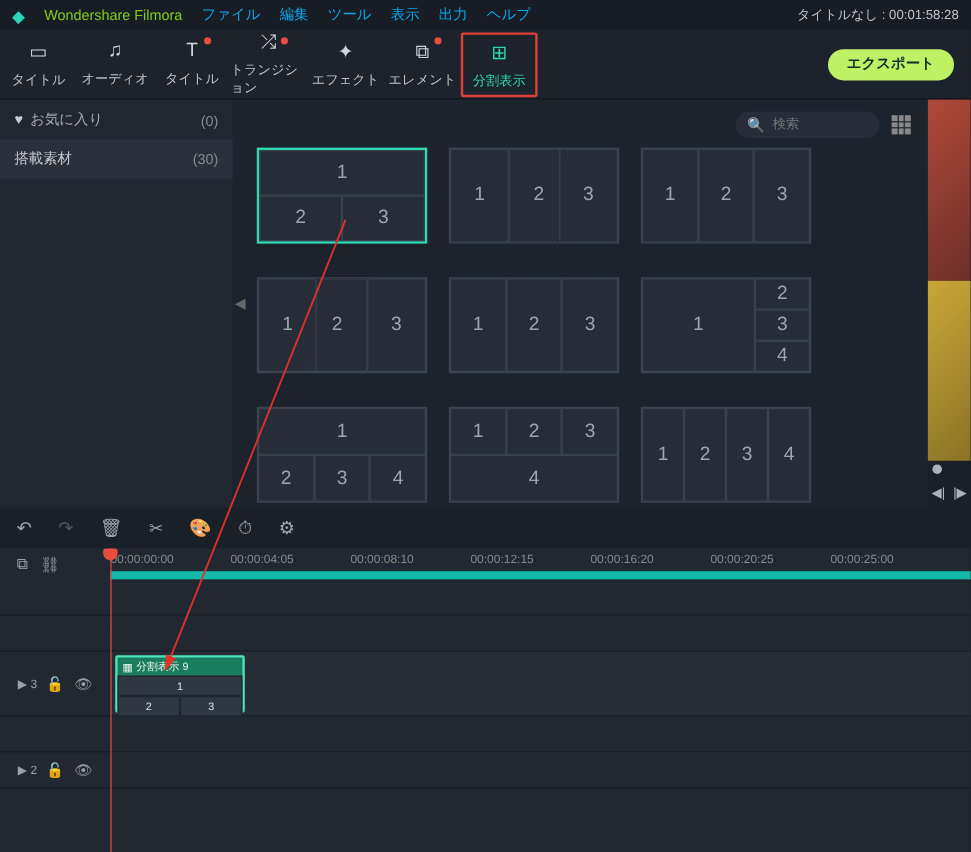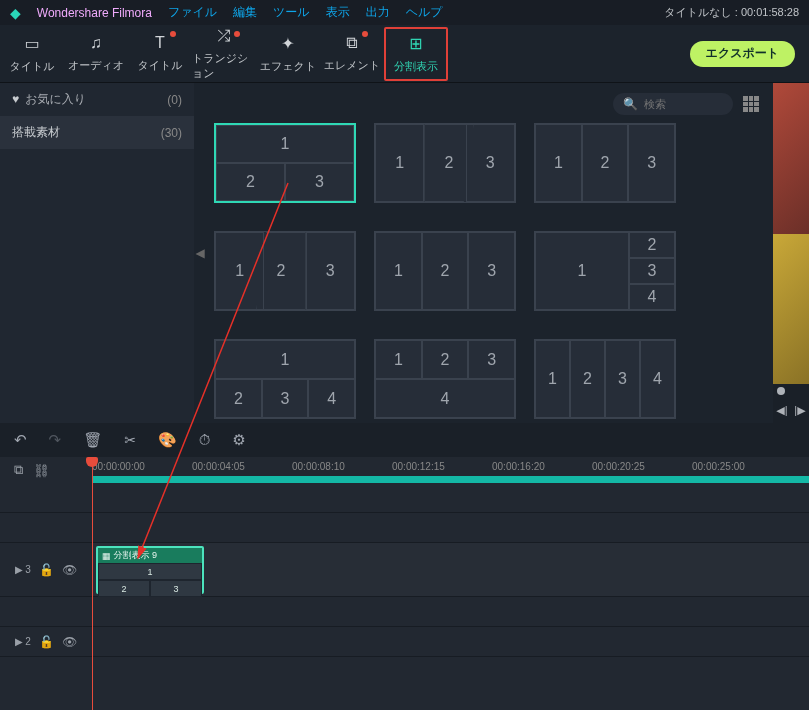--- a/index.html
+++ b/index.html
@@ -1,39 +1,39 @@
 <!DOCTYPE html>
 <html><head>
 <meta charset="utf-8">
 <style>
 * { margin: 0; padding: 0; box-sizing: border-box; font-family: sans-serif; }
 body { background: #1a2028; color: #c8ccd0; font-size: 12px; width: 809px; height: 710px; overflow: hidden; position: relative; }
 
 .titlebar { display: flex; align-items: center; height: 25px; background: #181d25; padding: 0 10px; gap: 16px; font-size: 12px; }
 .titlebar .logo { color: #2ad6b8; font-size: 14px; }
-.titlebar .appname { color: #f0abfc; }
+.titlebar .appname { color: #84cc16; }
 .titlebar .menu-item { color: #0ea5e9; cursor: pointer; }
 .titlebar .spacer { flex: 1; }
 .titlebar .project { color: #c0c4c8; font-size: 11px; }
 
 .toolbar { display: flex; height: 58px; background: #1c232c; border-bottom: 1px solid #0f1318; }
 .toolbar .tab { width: 64px; display: flex; flex-direction: column; align-items: center; justify-content: center; gap: 6px; position: relative; cursor: pointer; }
 .toolbar .tab .ico { font-size: 16px; color: #d0d4d8; }
 .toolbar .tab .lbl { font-size: 11px; color: #c0c4c8; }
 .toolbar .tab .dot { position: absolute; top: 6px; right: 16px; width: 6px; height: 6px; background: #e74c3c; border-radius: 50%; }
 .toolbar .tab.active { border: 2px solid #e04038; border-radius: 2px; height: 54px; margin-top: 2px; }
 .toolbar .tab.active .ico, .toolbar .tab.active .lbl { color: #30d5b3; }
 .toolbar .tspacer { flex: 1; }
 .toolbar .export-btn { background: #bef264; color: #10302a; border-radius: 14px; height: 26px; padding: 0 16px; display: flex; align-items: center; margin: auto 14px auto 0; font-size: 12px; cursor: pointer; font-weight: bold; }
 
 .mainrow { display: flex; height: 340px; }
 
 .sidebar { width: 194px; background: #202731; display: flex; flex-direction: column; }
 .sidebar .sb-item { display: flex; justify-content: space-between; align-items: center; padding: 8px 12px; font-size: 12px; cursor: pointer; }
-.sidebar .sb-item:first-child { color: #a8acb2; }
+.sidebar .sb-item:first-child { color: #a8acb2; align-items: flex-end; }
 .sidebar .sb-item:nth-child(2) { background: #2a313c; }
 .sidebar .heart { color: #c8ccd0; margin-right: 6px; }
 .sidebar .count { color: #888; }
 
 .collapse-handle { width: 12px; background: #1c232c; display: flex; align-items: center; justify-content: center; color: #666; cursor: pointer; }
 
 .gallery { flex: 1; background: #1c232c; position: relative; padding: 10px 10px 10px 8px; }
 .gallery-header { display: flex; justify-content: flex-end; align-items: center; gap: 10px; margin-bottom: 8px; padding-right: 4px; }
 .search-box { background: #262d38; border-radius: 12px; height: 22px; width: 120px; display: flex; align-items: center; padding: 0 10px; gap: 6px; color: #888; }
 .search-box input { background: transparent; border: none; color: #ccc; width: 80px; font-size: 11px; outline: none; }

